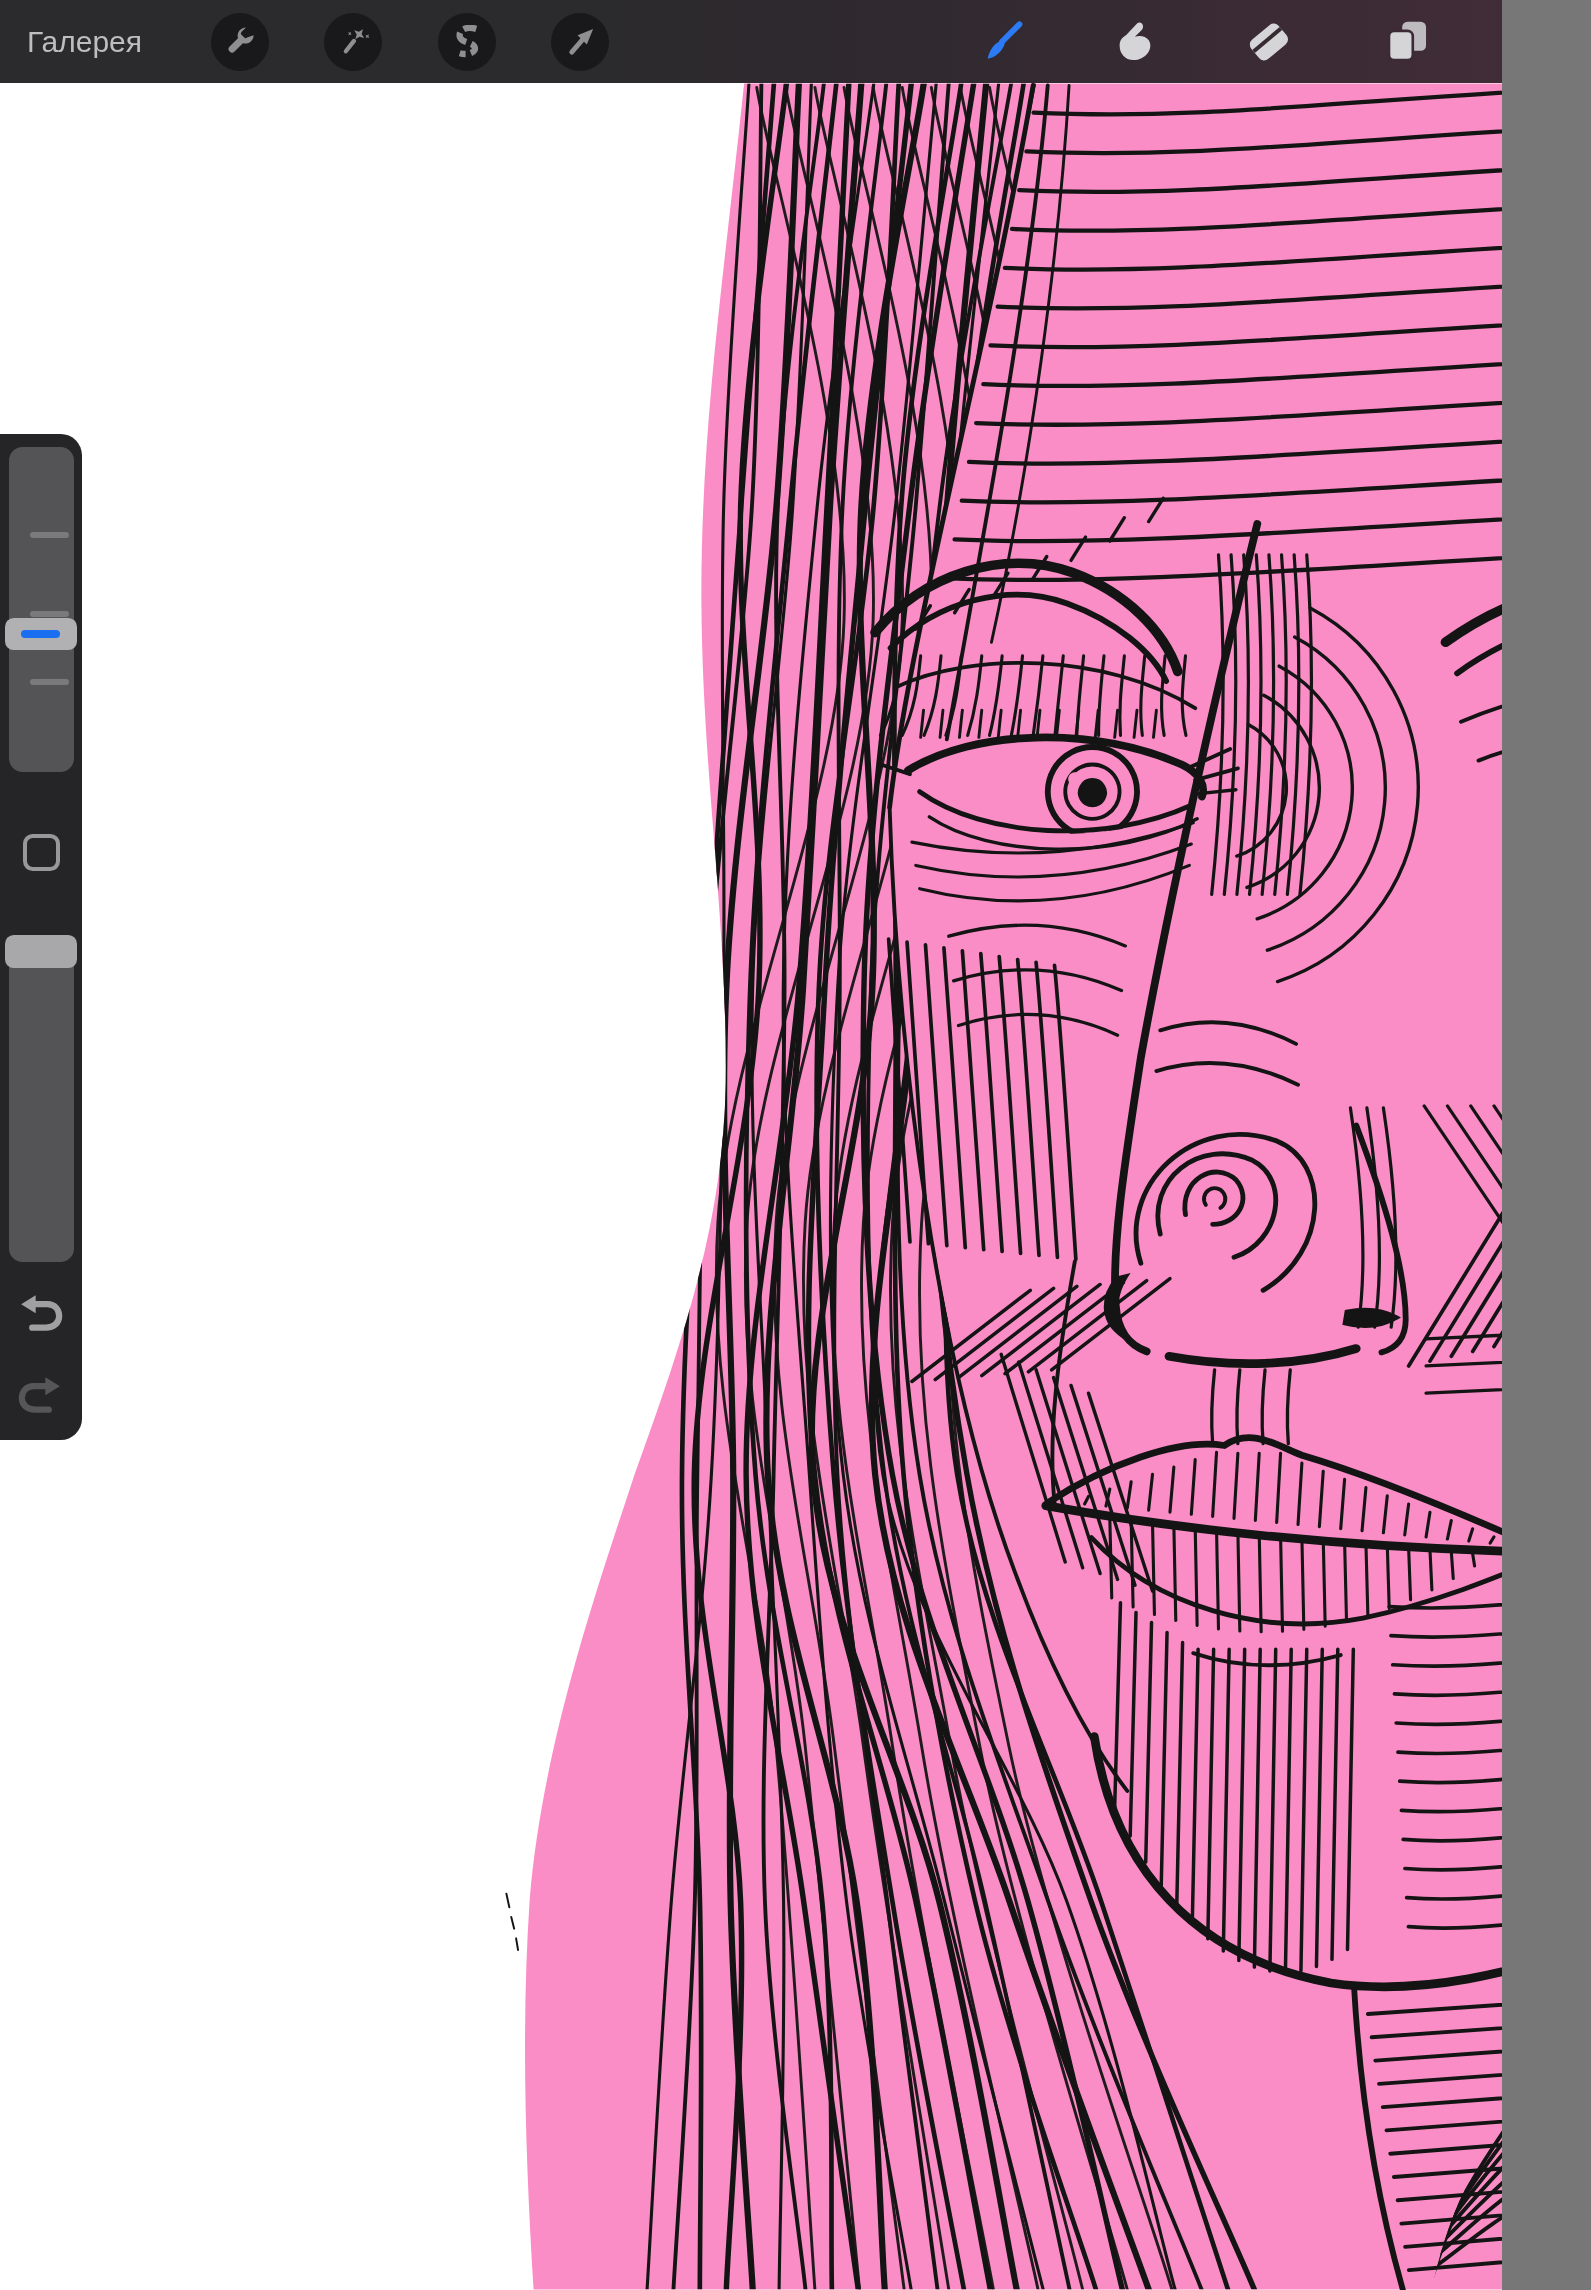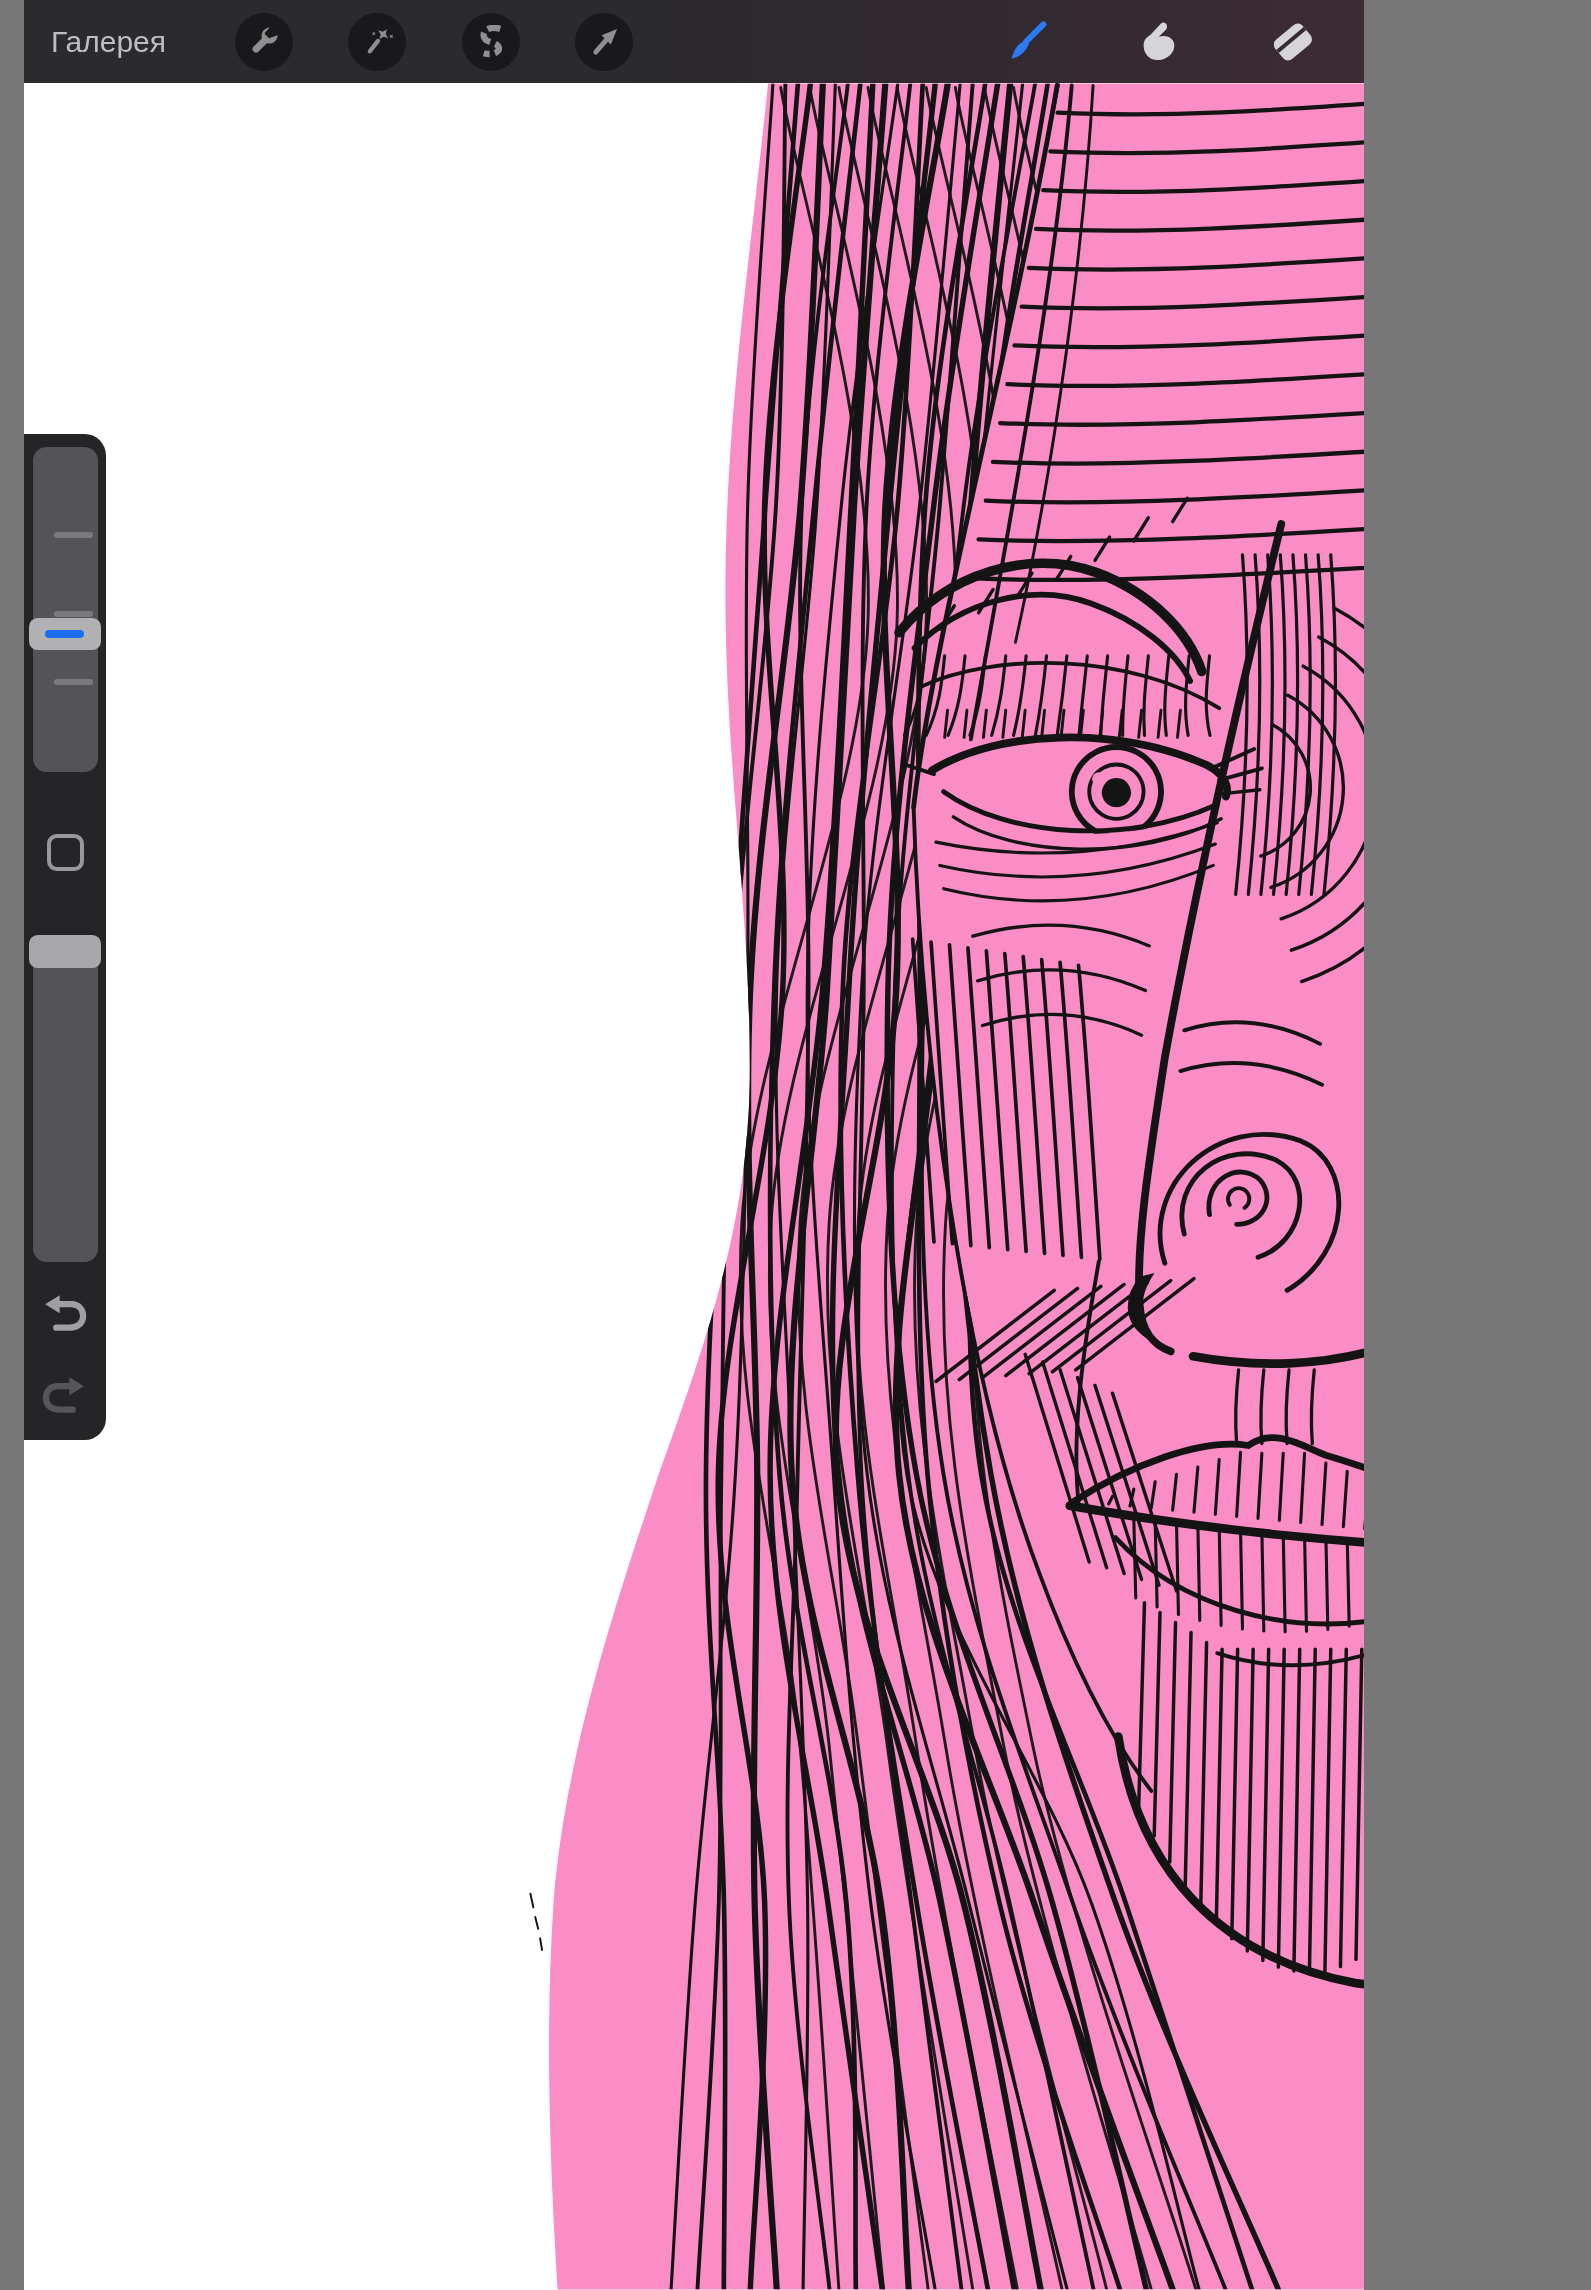--- a/index.html
+++ b/index.html
@@ -1,17 +1,17 @@
 <!DOCTYPE html>
 <html><head>
 <meta charset="utf-8">
 <style>
   html,body{margin:0;padding:0;background:#777;}
-  .screen{position:relative;width:1340px;height:2290px;background:var(--canvas-bg,#fff);overflow:hidden;
-          font-family:"Liberation Sans",sans-serif;margin-left:24px;}
+  .screen{position:relative;width:1502px;height:2290px;background:var(--canvas-bg,#fff);overflow:hidden;
+          font-family:"Liberation Sans",sans-serif;}
   
   .toolbar{position:absolute;left:0;top:0;width:1591px;height:83px;
            background:linear-gradient(90deg,#2b2a2c 0%,#2b2a2c 38%,#322931 62%,#3c2b34 82%,#422d37 100%);z-index:30;}
   .gallery-btn{position:absolute;left:27px;top:0;height:83px;line-height:83px;border:0;background:none;
                font-family:"Liberation Sans",sans-serif;font-size:30px;color:var(--tb-text,#bebec0);padding:0;cursor:pointer;}
   .circle-btn{position:absolute;top:12.6px;width:58px;height:58px;border-radius:50%;border:0;background:var(--circle-bg,#19191b);
               display:flex;align-items:center;justify-content:center;color:var(--icon-gray,#8f8f91);cursor:pointer;padding:0;}
   .flat-btn{position:absolute;top:14.6px;width:54px;height:54px;border:0;background:none;display:flex;align-items:center;
             justify-content:center;color:var(--icon-light,#d5d5d7);cursor:pointer;padding:0;}
   .flat-btn.active{color:var(--accent,#2c7bf5);}

